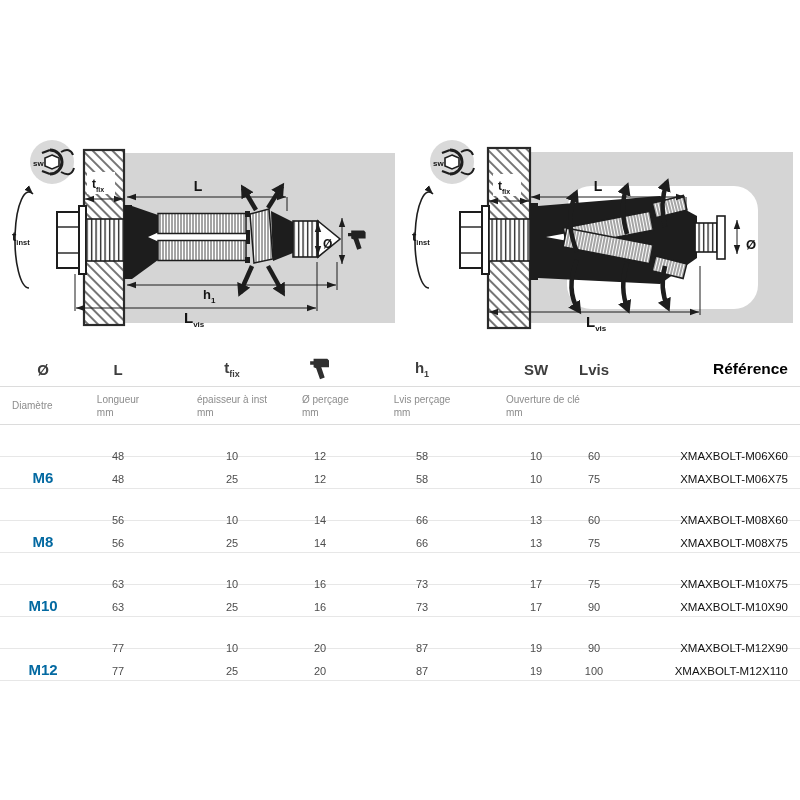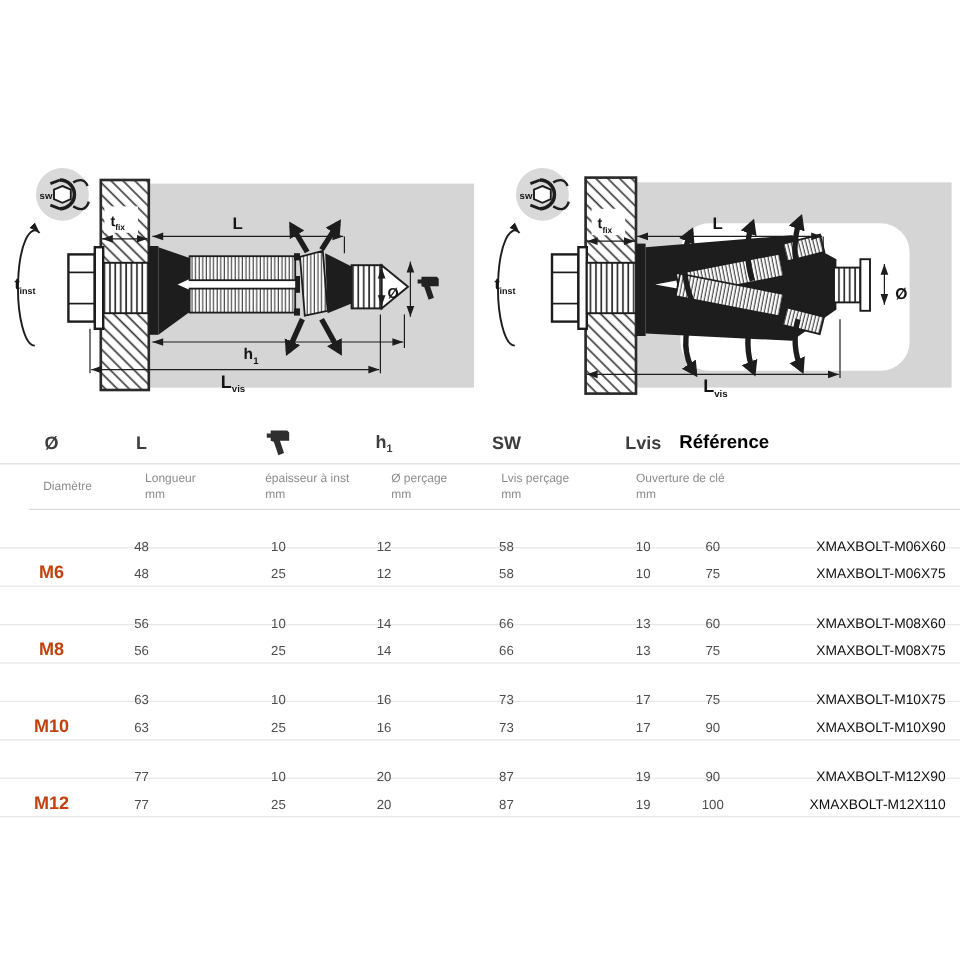--- a/index.html
+++ b/index.html
@@ -8,29 +8,29 @@
   .stage{position:absolute;inset:0;}
   .diagrams{position:absolute;top:120px;left:0;width:800px;height:230px;}
 
   
   .spec-table{position:absolute;top:352px;left:0;width:800px;}
   .grid{display:grid;grid-template-columns:62px 88px 140px 36px 168px 60px 56px 166px;
         padding:0 12px;align-items:center;}
   .hdr{height:34px;border-bottom:1px solid #dcdcdc;}
   .hdr .cell{font-weight:bold;font-size:15px;color:#3d3d3d;text-align:center;white-space:nowrap;}
   .hdr .cell sub{font-size:9px;font-weight:bold;}
-  .hdr .ref-h{text-align:left;color:#000;font-size:15.5px;}
+  .hdr .ref-h{text-align:right;color:#000;font-size:15.5px;}
   .hdr .icon-cell{display:flex;justify-content:center;align-items:center;}
-  .sub{height:37px;border-bottom:1px solid #dcdcdc;align-items:center;margin-left:24px;}
+  .sub{height:37px;border-bottom:1px solid #dcdcdc;align-items:center;}
   .sub .cell{font-size:10px;color:#8c8c8c;text-align:center;line-height:13px;white-space:nowrap;}
   .sub .cell .inner{display:inline-block;text-align:left;}
   .sub .first{text-align:left;}
   .row{height:31px;border-bottom:1px solid #e7e7e7;}
   .row .cell{text-align:center;font-size:11px;color:#4d4d4d;white-space:nowrap;}
-  .row .size{font-size:15px;font-weight:bold;color:#c2410c;margin-top:44px;}
+  .row .size{font-size:15px;font-weight:bold;color:#0369a1;margin-top:44px;}
   .row .ref{text-align:right;font-size:11.5px;font-weight:normal;color:#111;}
 
   svg text{font-family:"Liberation Sans","DejaVu Sans",sans-serif;font-weight:bold;fill:#141414;}
 </style>
 </head>
 <body>
 
 <div class="stage">
 
   <svg class="diagrams" viewBox="0 120 800 230">
@@ -200,20 +200,21 @@
         <text x="746" y="249" font-size="13">Ø</text>
       </g>
     </g>
   </svg>
 
   <div class="spec-table">
 
     <div class="grid hdr">
       <div class="cell">Ø</div>
       <div class="cell">L</div>
+      <div class="cell"><span>t</span><sub>fix</sub></div>
       <div class="cell icon-cell">
         <svg width="20" height="24" viewBox="0 0 23 28">
           <path d="M4 2 L20 2 L22 4 L22 12 L13 12 L17 24 L11.5 26 L7 13 L4 12 L4 9 L0 9 L0 5 L4 5 Z" fill="#2f2f2f"></path>
         </svg>
       </div>
       <div class="cell"><span>h</span><sub>1</sub></div>
       <div class="cell">SW</div>
       <div class="cell">Lvis</div>
       <div class="cell ref-h">Référence</div>
     </div>

